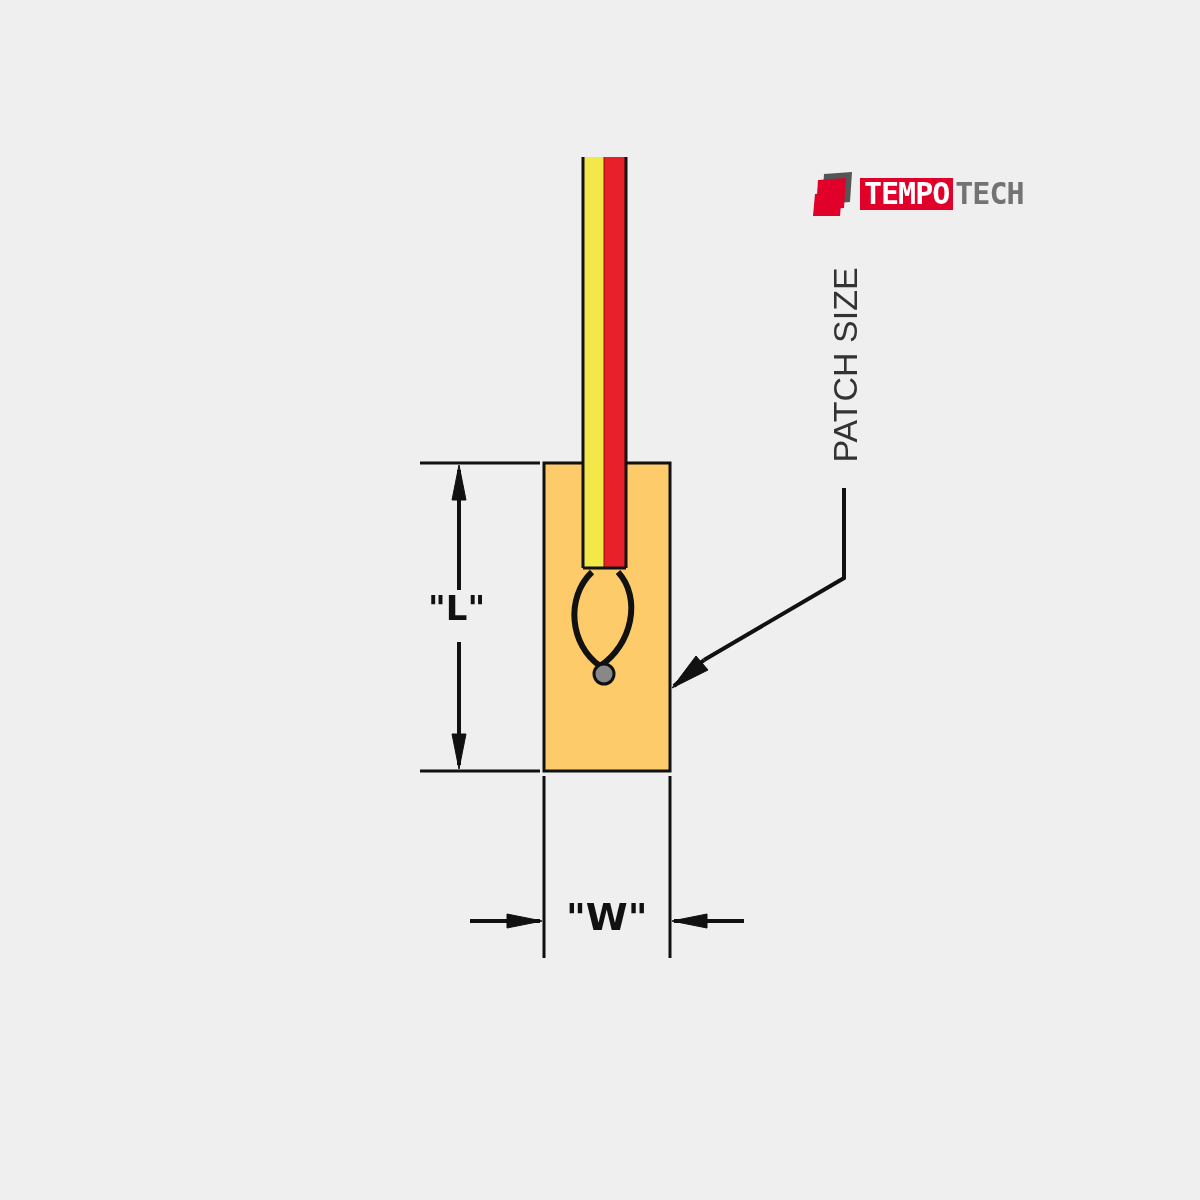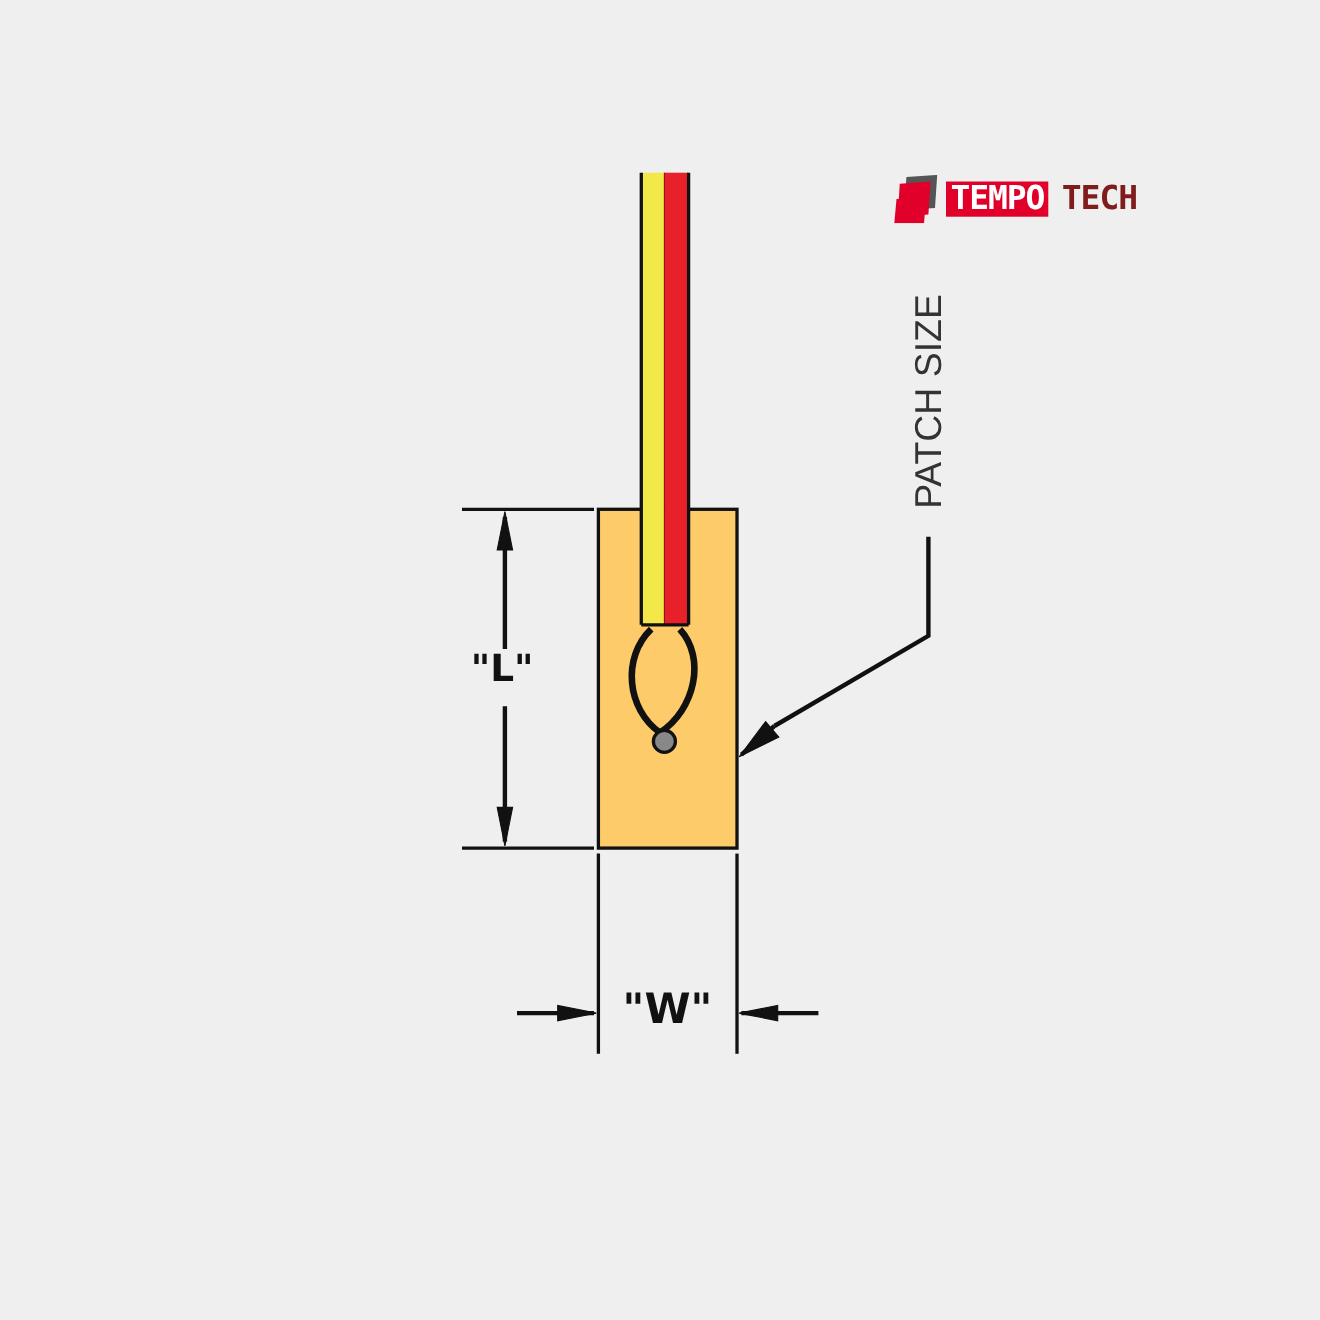--- a/index.html
+++ b/index.html
@@ -1,22 +1,22 @@
 <!DOCTYPE html>
 <html><head>
 <meta charset="utf-8">
 <style>
   html, body { margin: 0; padding: 0; }
   body { width: 1200px; height: 1200px; background: #efefef; position: relative; overflow: hidden; font-family: "DejaVu Sans", sans-serif; }
   svg.diagram { position: absolute; left: 0; top: 0; }
-  .logo { position: absolute; left: 812px; top: 159px; height: 44px; display: flex; align-items: center; }
+  .logo { position: absolute; left: 812px; top: 172px; height: 44px; display: flex; align-items: center; }
   .logo-mark { width: 46px; height: 44px; position: relative; }
   .logo-box { background: #e0002a; height: 32px; display: flex; align-items: center; padding: 0 4px; margin-left: 2px; }
   .logo-tempo { color: #ffffff; font-family: "DejaVu Sans Mono", monospace; font-weight: bold; font-size: 30px; letter-spacing: -1px; line-height: 32px; }
-  .logo-tech { color: #7f1d1d; font-family: "DejaVu Sans Mono", monospace; font-weight: bold; font-size: 30px; letter-spacing: -1px; line-height: 32px; margin-left: 12px; }
+  .logo-tech { color: #737373; font-family: "DejaVu Sans Mono", monospace; font-weight: bold; font-size: 30px; letter-spacing: -1px; line-height: 32px; margin-left: 2px; }
   .dim-label { position: absolute; font-family: "DejaVu Sans", sans-serif; font-weight: bold; color: #111; }
   .lbl-L { left: 428px; top: 588px; font-size: 34px; }
   .lbl-W { left: 566px; top: 895px; font-size: 38px; }
   .lbl-patch { position: absolute; left: 845px; top: 365px; transform: translate(-50%, -50%) rotate(-90deg); font-family: "Liberation Sans", sans-serif; font-size: 34px; color: #333; white-space: nowrap; letter-spacing: 0px; }
 </style>
 </head>
 <body>
 
 <svg class="diagram" width="1200" height="1200" viewBox="0 0 1200 1200">
 

